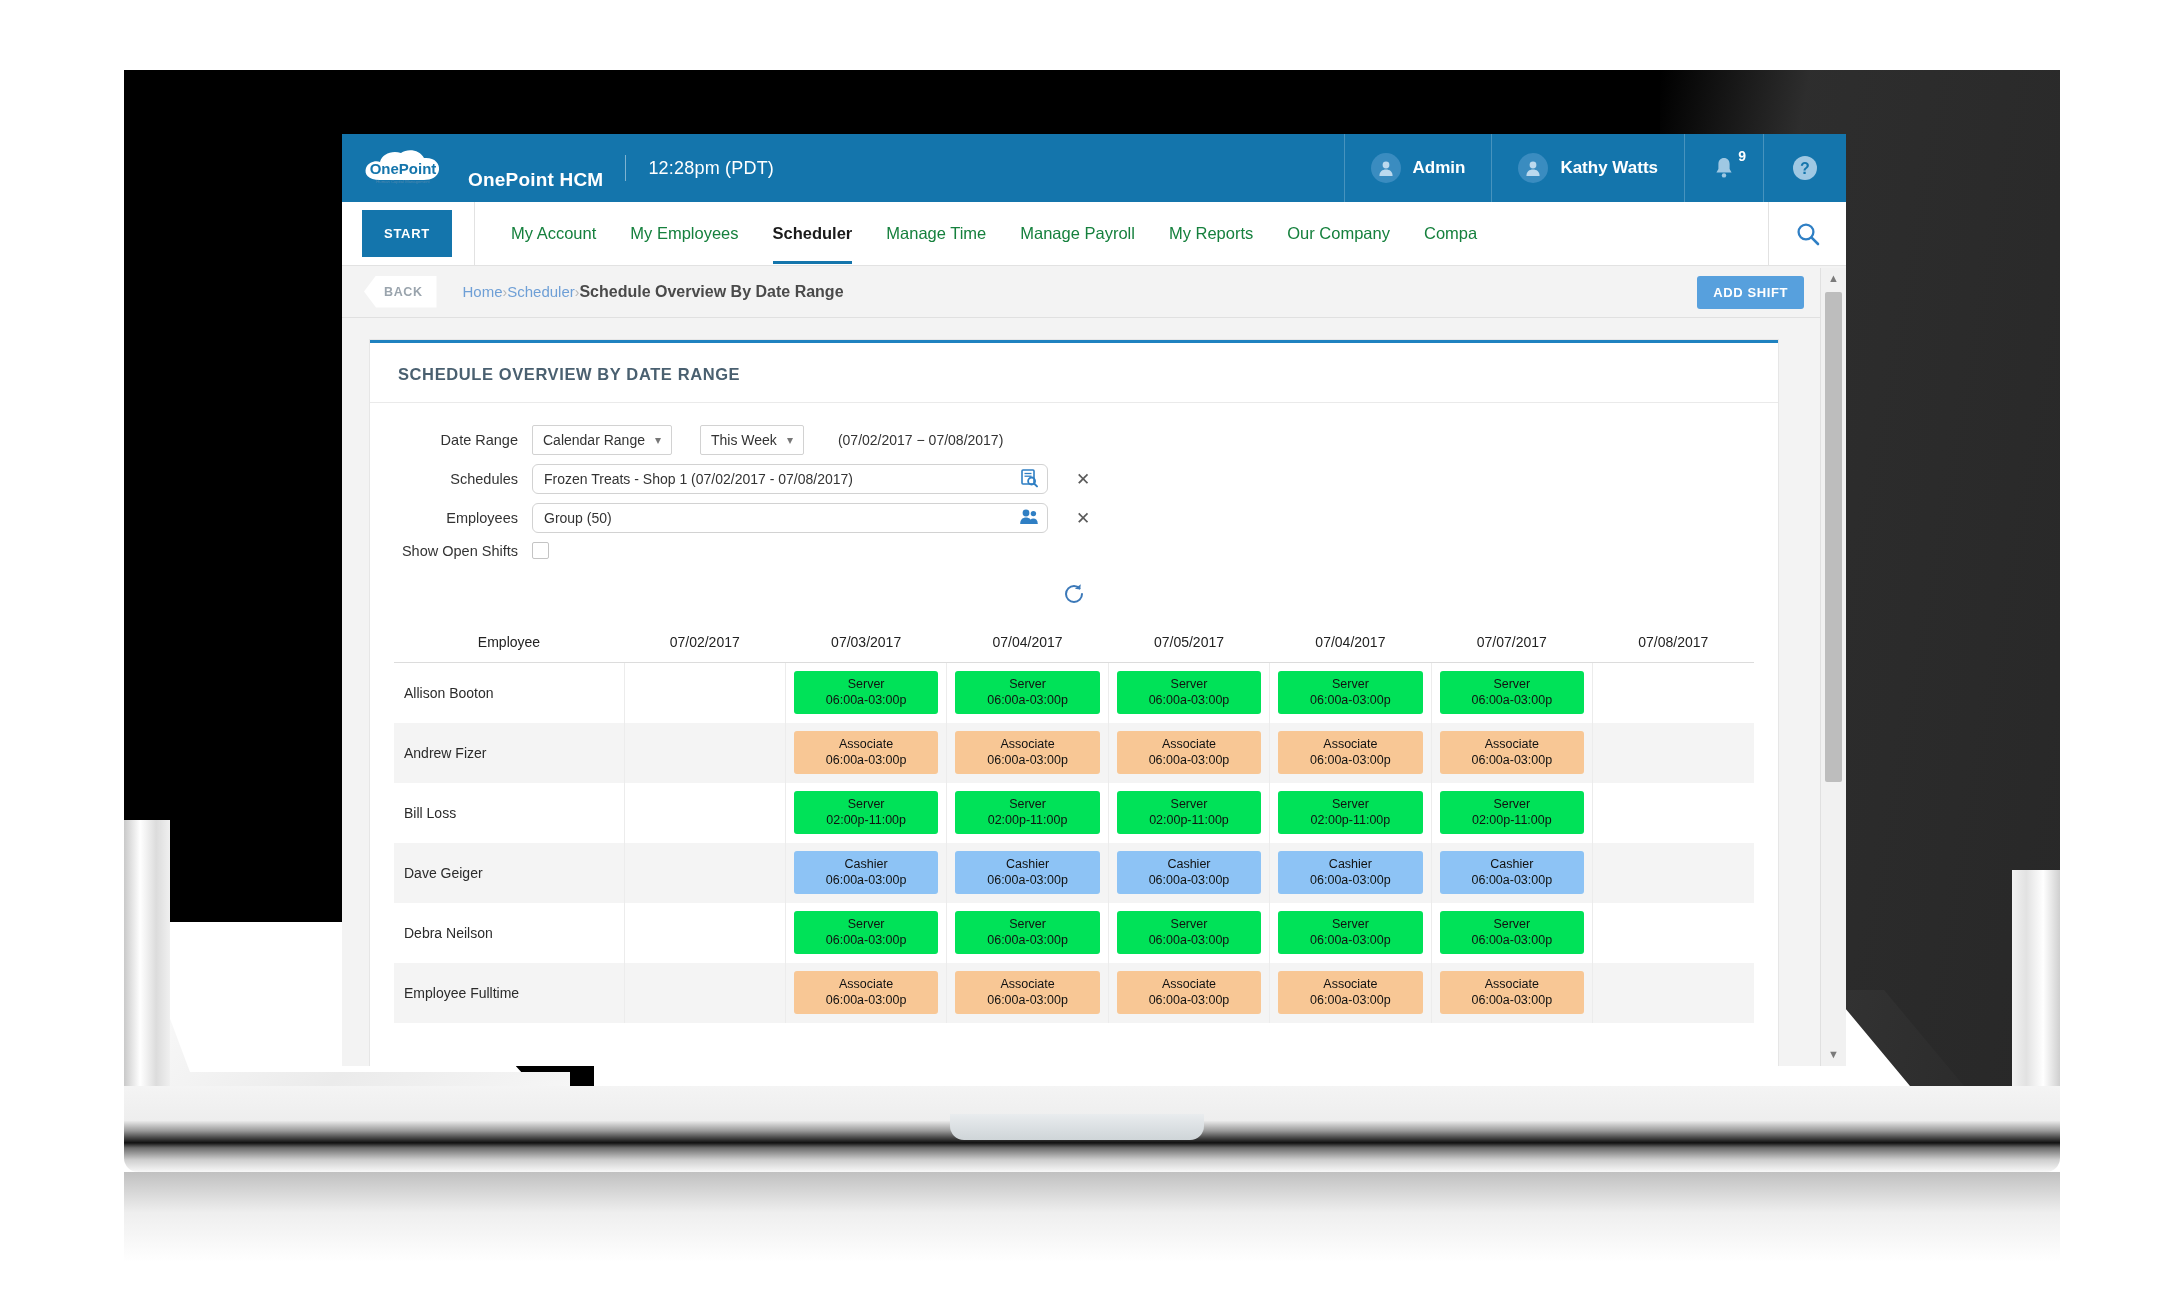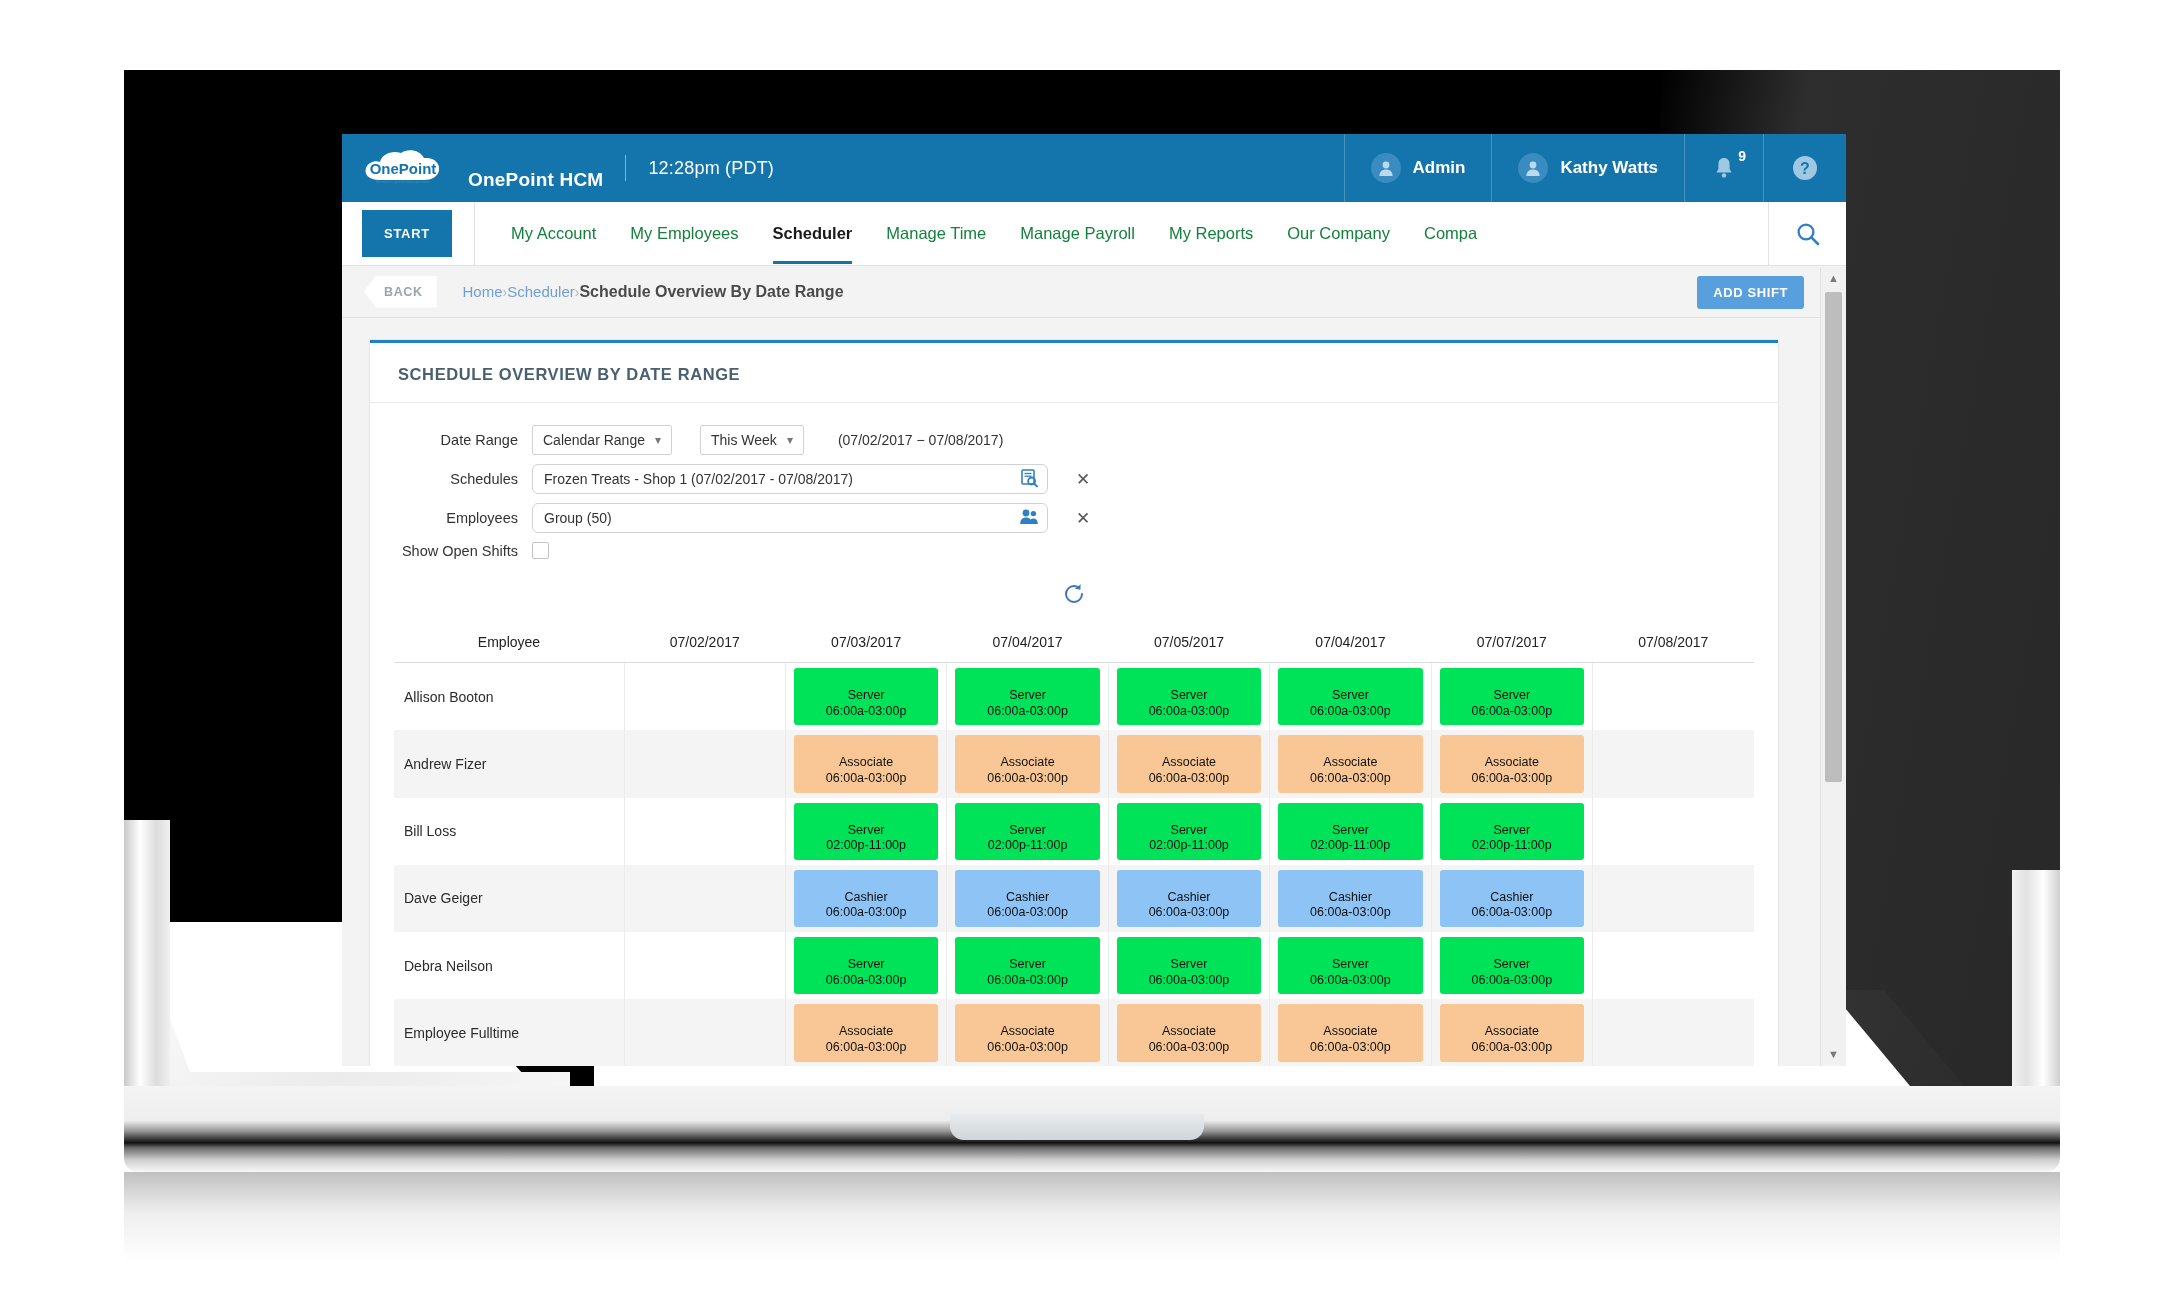--- a/index.html
+++ b/index.html
@@ -193,21 +193,21 @@
   }
   table.sched th.emp-col { width: 230px; }
   table.sched td {
     border-left: 1px solid #ececec; height: 60px; vertical-align: middle; padding: 5px 8px;
   }
   table.sched td.emp-cell {
     border-left: none; font-size: 14px; color:#2b2b2b; padding-left: 10px; text-align:left;
   }
   table.sched tr.alt td { background:#f4f4f4; }
   .shift {
-    border-radius: 3px; padding: 20px 2px 6px 2px; text-align:center;
+    border-radius: 3px; padding: 6px 2px 6px 2px; text-align:center;
     font-size: 12.5px; color:#111; line-height: 1.25;
   }
   .shift .role { display:block; }
   .shift .time { display:block; }
   .shift.green { background: #00e258; }
   .shift.orange { background: #f8c795; }
   .shift.blue  { background: #8dc3f5; }
 
   
   #app-scroll {

